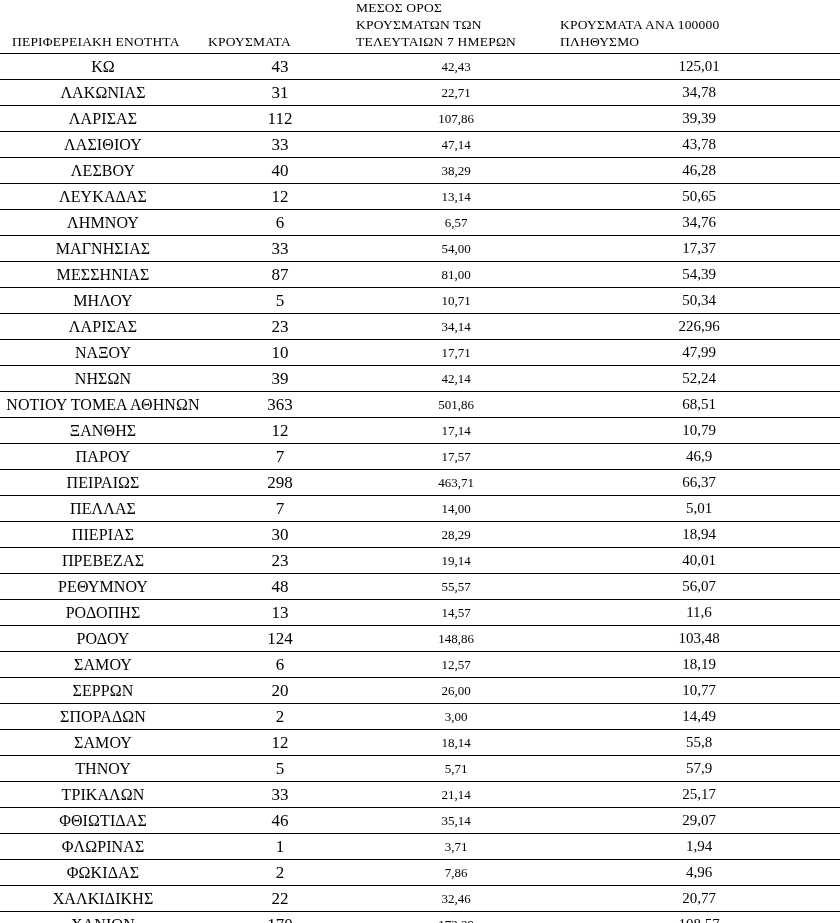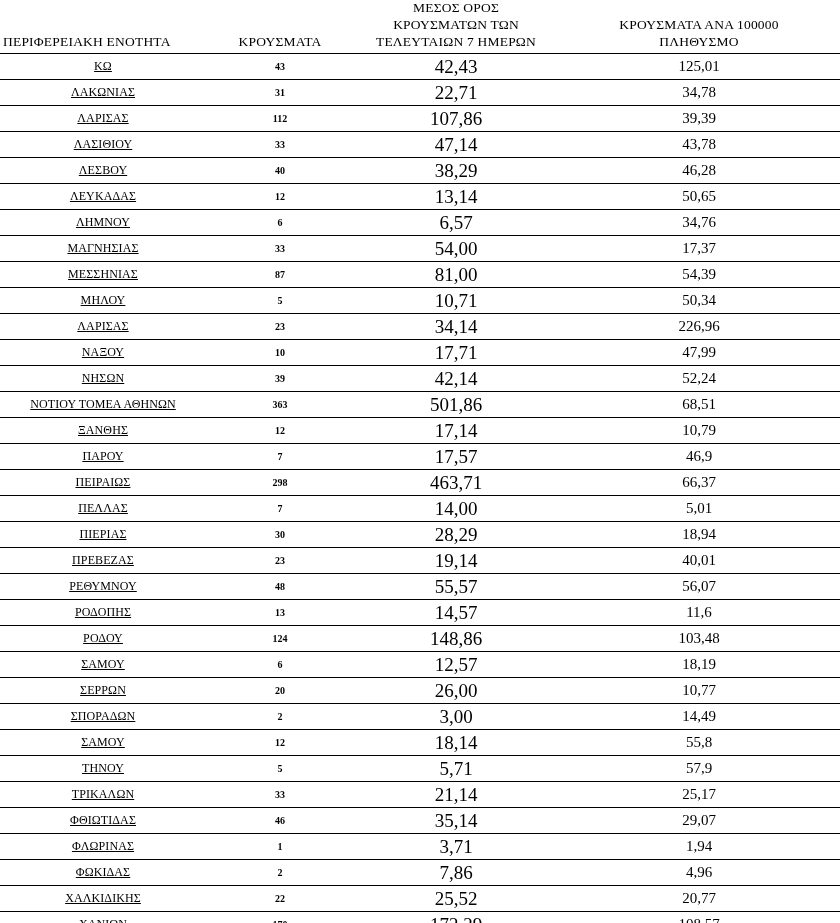--- a/index.html
+++ b/index.html
@@ -30,57 +30,56 @@
   table.data col.c1 { width: 148px; }
   table.data col.c2 { width: 204px; }
   table.data col.c3 { width: 282px; }
 
   thead th {
     font-weight: normal;
     font-size: 13.5px;
     letter-spacing: 0.2px;
     vertical-align: bottom;
     padding: 0 2px 2px 2px;
-    text-align: center;
+    text-align: left;
     line-height: 1.25;
     border-bottom: 1.6px solid #000000;
   }
   thead th.h0 {
     text-align: left;
-    padding-left: 3px;
+    padding-left: 12px;
   }
   thead .hline {
     display: block;
     white-space: nowrap;
   }
   thead .spacer {
     display: block;
     visibility: hidden;
   }
 
   tbody td {
     padding: 0;
     height: 25px;
     line-height: 25px;
     border-bottom: 1px solid #000000;
     text-align: center;
     white-space: nowrap;
     overflow: hidden;
   }
   tbody td.name {
-    font-size: 12px;
+    font-size: 16px;
     letter-spacing: 0.1px;
-    text-decoration: underline;
   }
   tbody td.cases {
-    font-size: 10px;
-    font-weight: bold;
+    font-size: 17px;
+    font-weight: normal;
   }
   tbody td.avg {
-    font-size: 19px;
+    font-size: 13px;
     margin-top: 8px;
   }
   tbody td.per100k {
     font-size: 15px;
     font-family: Liberation Serif, serif;
   }
   tbody tr:last-child td {
     border-bottom: none;
   }
 </style>
@@ -308,21 +307,21 @@
         </tr>
         <tr>
           <td class="name">ΦΩΚΙΔΑΣ</td>
           <td class="cases">2</td>
           <td class="avg">7,86</td>
           <td class="per100k">4,96</td>
         </tr>
         <tr>
           <td class="name">ΧΑΛΚΙΔΙΚΗΣ</td>
           <td class="cases">22</td>
-          <td class="avg">25,52</td>
+          <td class="avg">32,46</td>
           <td class="per100k">20,77</td>
         </tr>
         <tr>
           <td class="name">ΧΑΝΙΩΝ</td>
           <td class="cases">170</td>
           <td class="avg">172,29</td>
           <td class="per100k">108,57</td>
         </tr>
       </tbody>
   </table>

